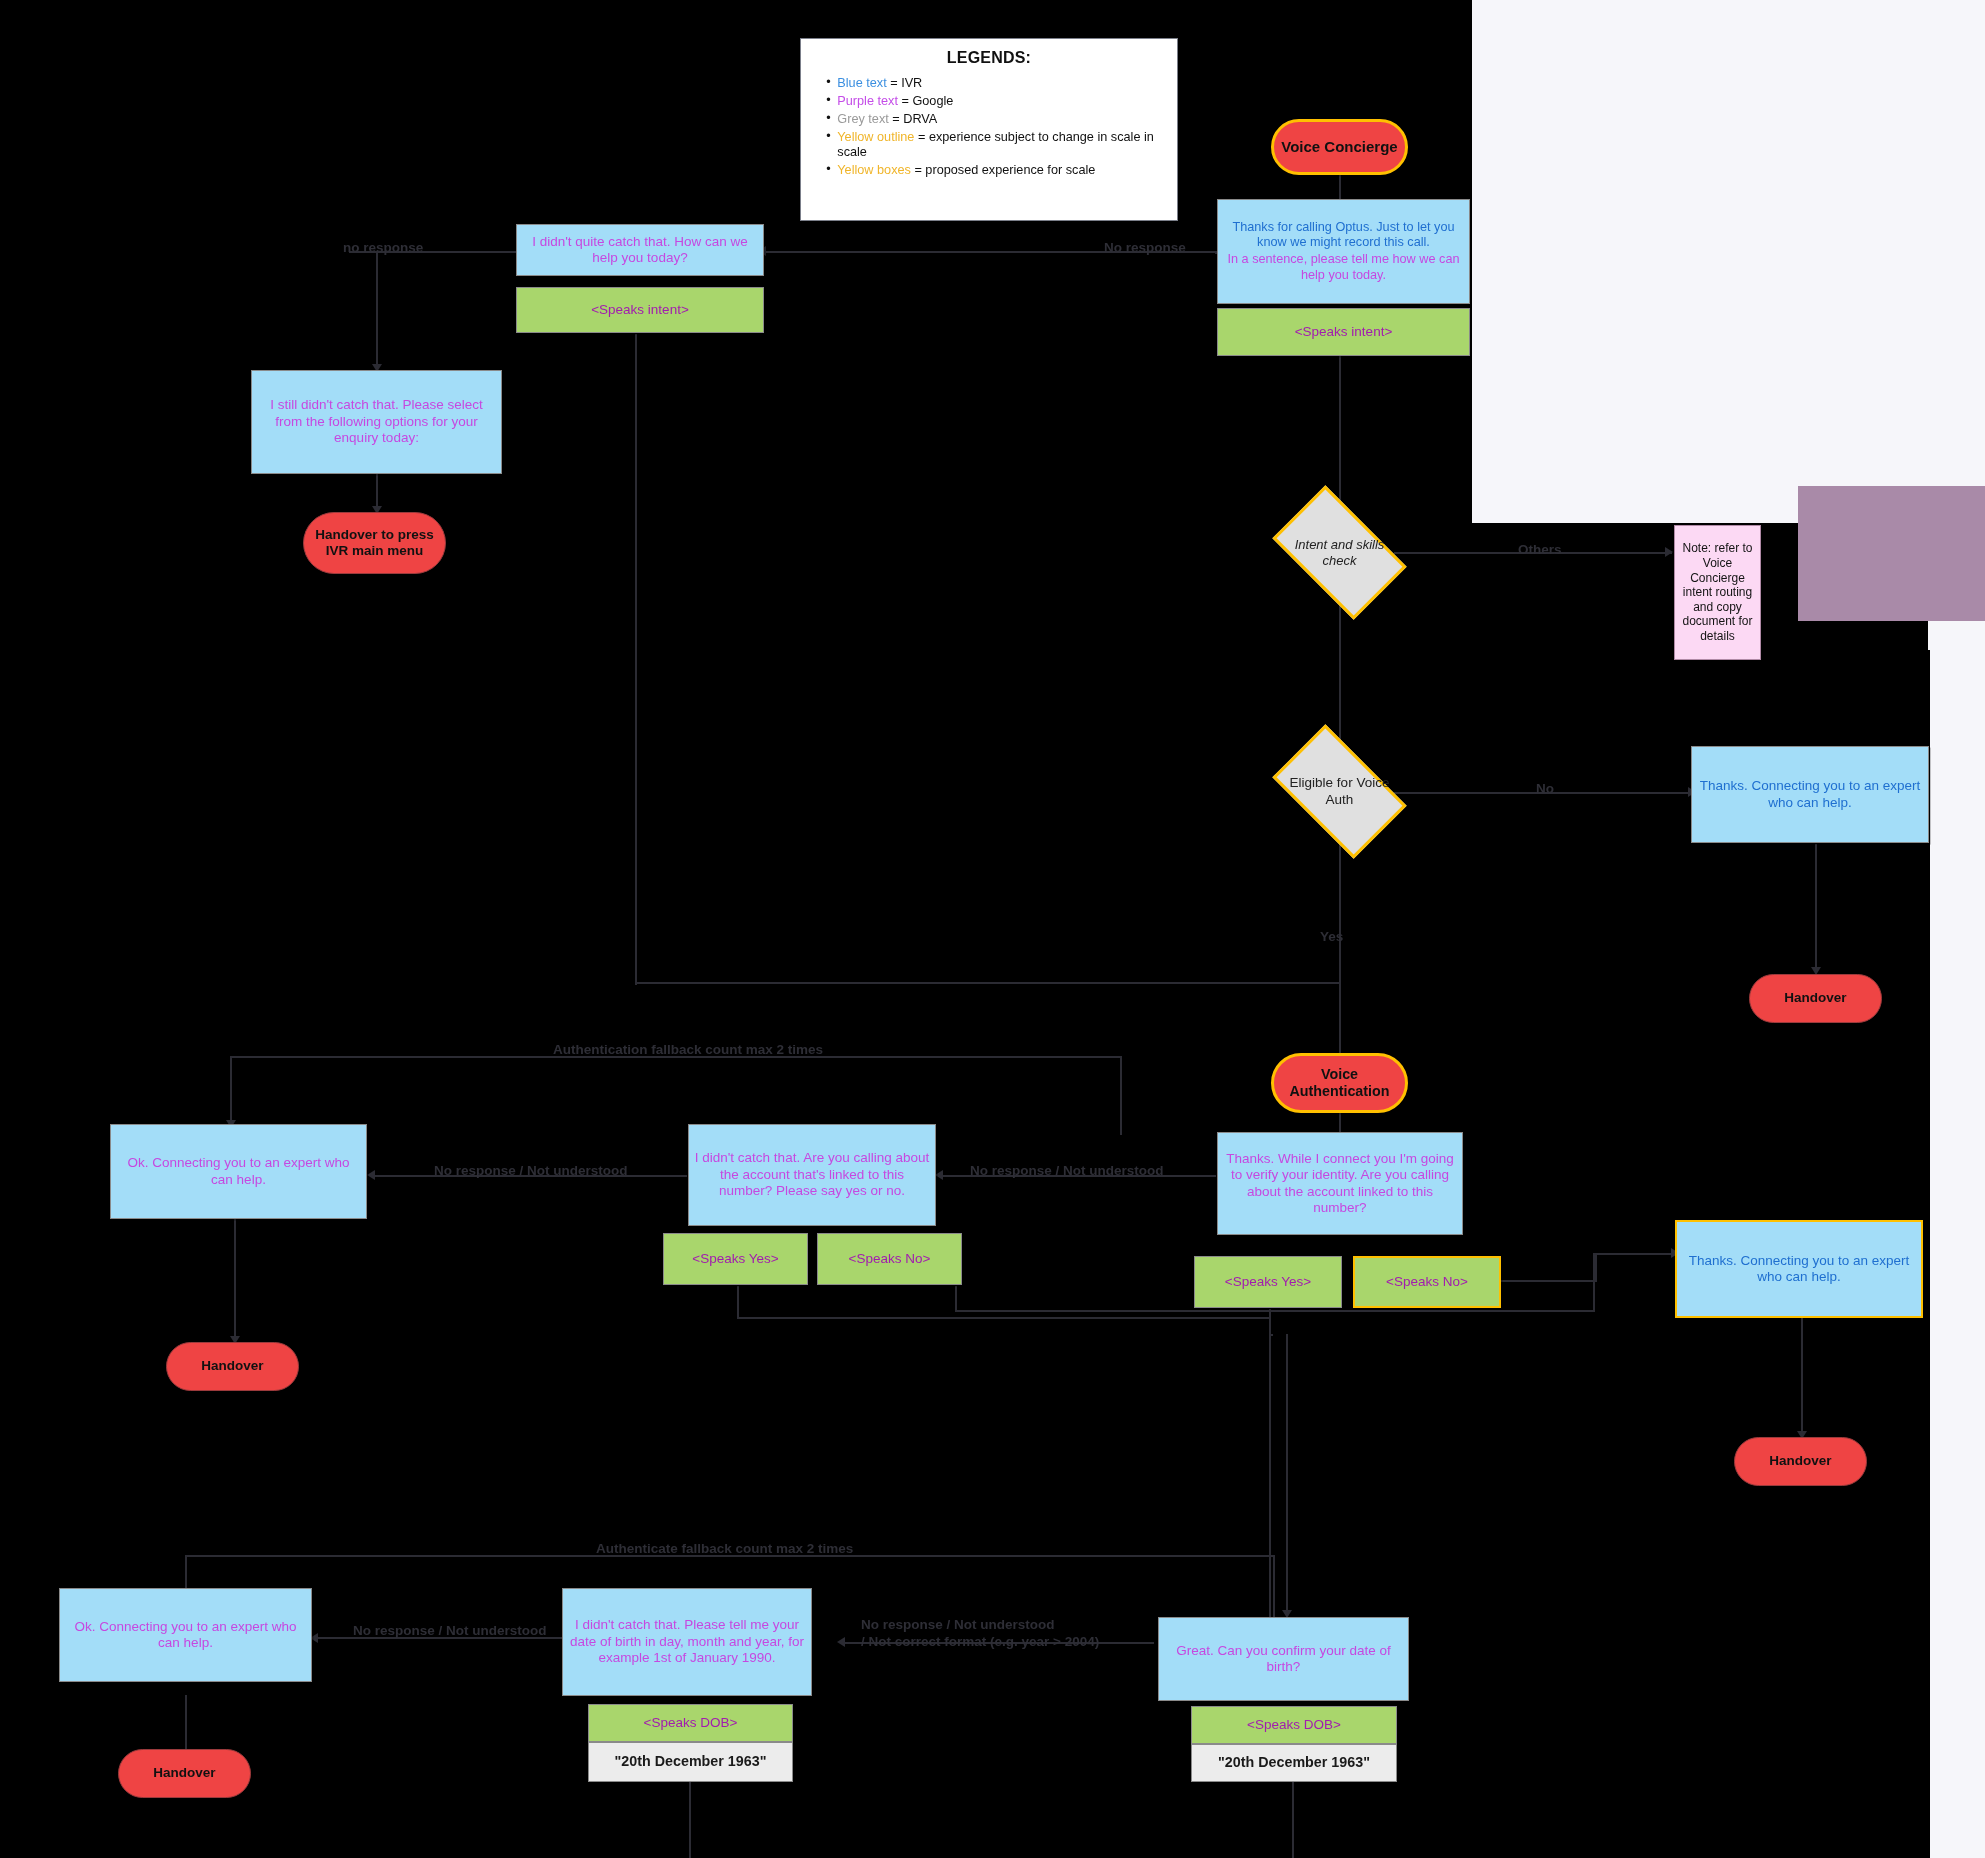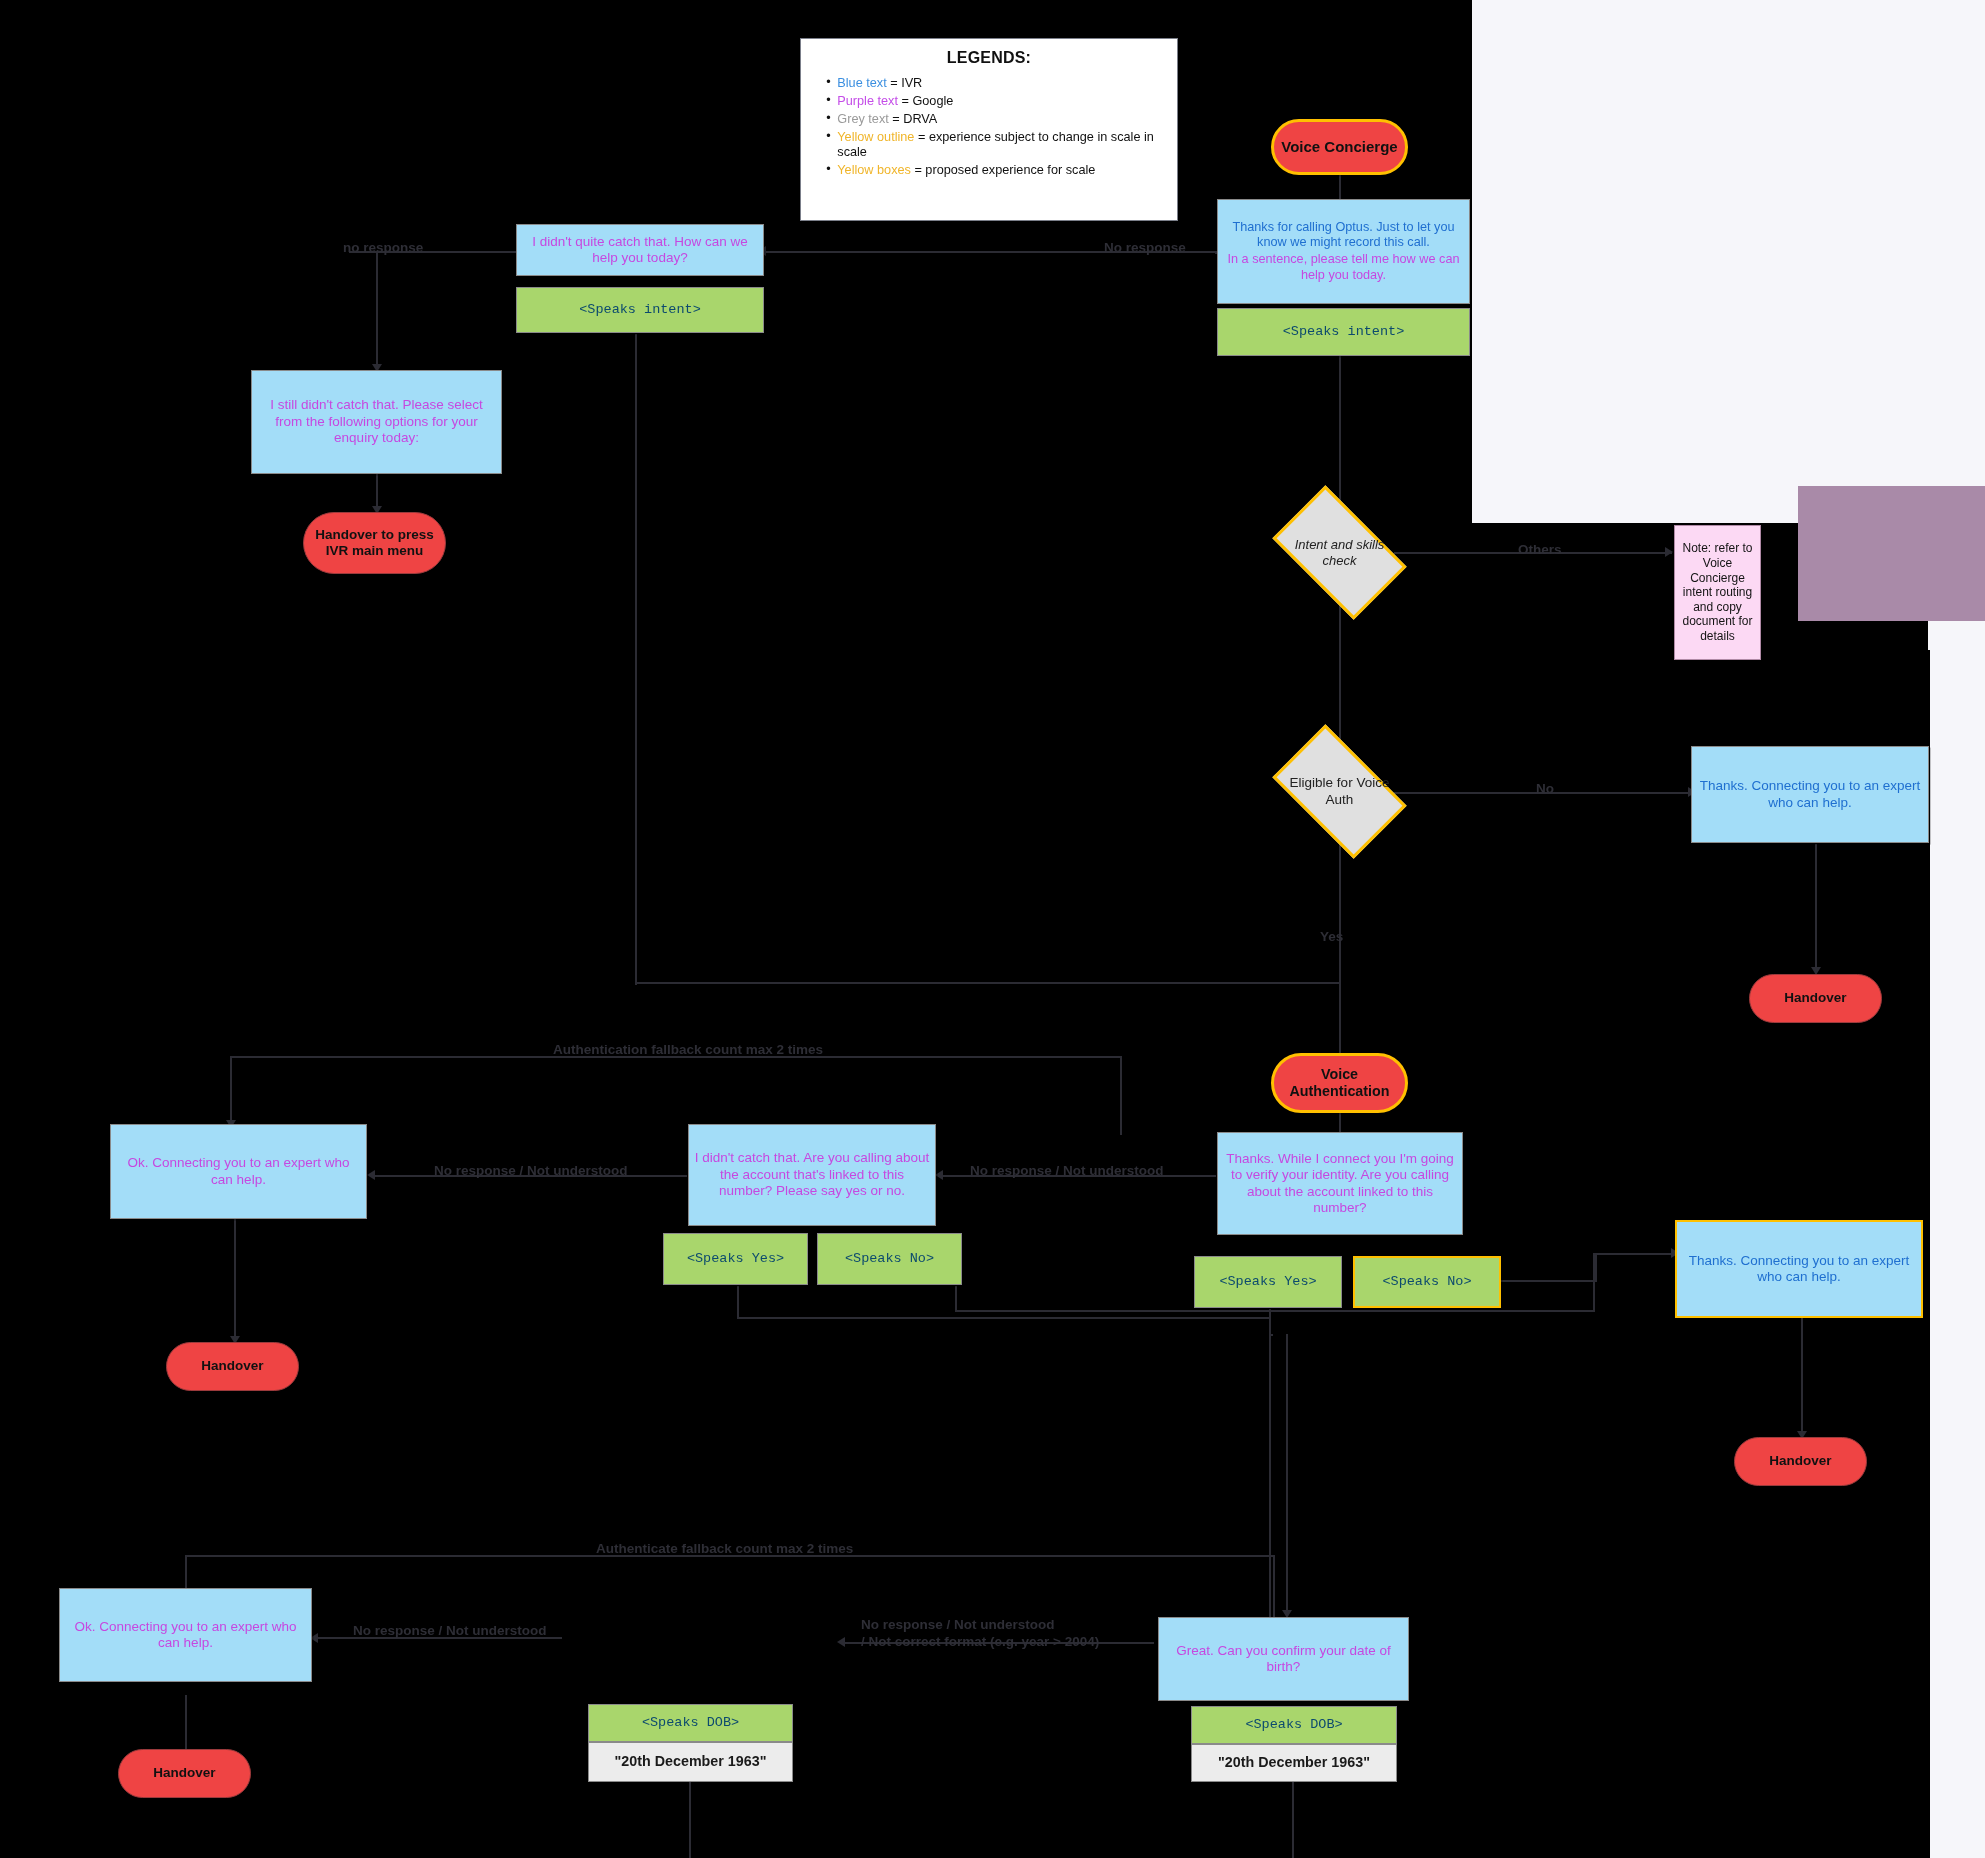--- a/index.html
+++ b/index.html
@@ -99,21 +99,21 @@
     display: flex;
     align-items: center;
     justify-content: center;
     text-align: center;
     color: #222;
     line-height: 1.2;
   }
   
   .t-ivr   { color: #1f6fd0; }
   .t-goog  { color: #c648e0; }
-  .t-dark  { color: #0c4a6e; font-family: Liberation Mono, monospace; }
+  .t-dark  { color: #a21caf; }
 
   
   .legend {
     position: absolute;
     background: #ffffff;
     border: 1.6px solid #7b7f8a;
     box-shadow: 3.2px 3.2px 0 rgba(0,0,0,.45);
     padding: 8px 11px 9.5px 11px;
     box-sizing: border-box;
   }
@@ -402,20 +402,23 @@
   </div>
 
   <div class="node box-green" style="left:1191px; top:1706px; width:206px; height:38px; font-size:13.5px;">
     <span class="t-dark">&lt;Speaks DOB&gt;</span>
   </div>
 
   <div class="node box-grey" style="left:1191px; top:1744px; width:206px; height:38px; font-size:14.3px;">
     <span>"20th December 1963"</span>
   </div>
 
+  <div class="node box-blue" style="left:562px; top:1588px; width:250px; height:108px; font-size:13.5px;">
+    <span class="t-goog">I didn't catch that. Please tell me your date of birth in day, month and year, for example 1st of January 1990.</span>
+  </div>
 
   <div class="node box-green" style="left:588px; top:1704px; width:205px; height:38px; font-size:13.5px;">
     <span class="t-dark">&lt;Speaks DOB&gt;</span>
   </div>
 
   <div class="node box-grey" style="left:588px; top:1742px; width:205px; height:40px; font-size:14.3px;">
     <span>"20th December 1963"</span>
   </div>
 
   <div class="node box-blue" style="left:59px; top:1588px; width:253px; height:94px; font-size:13.5px;">

